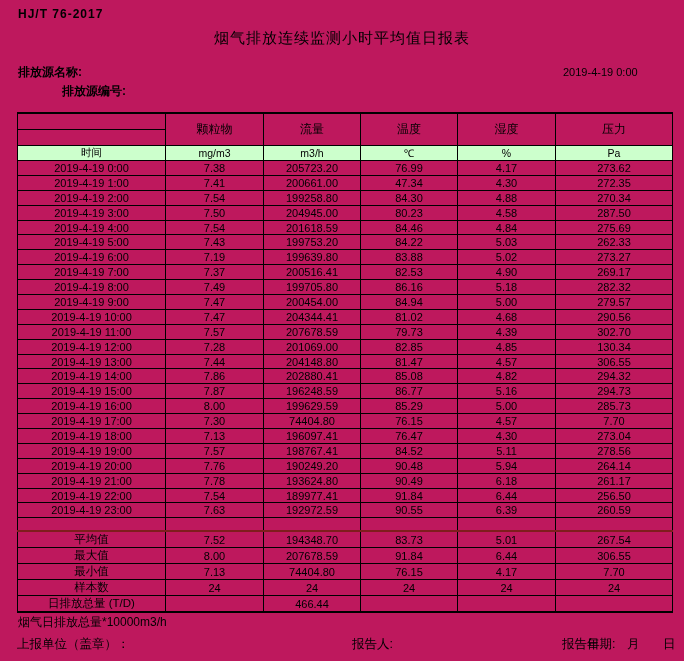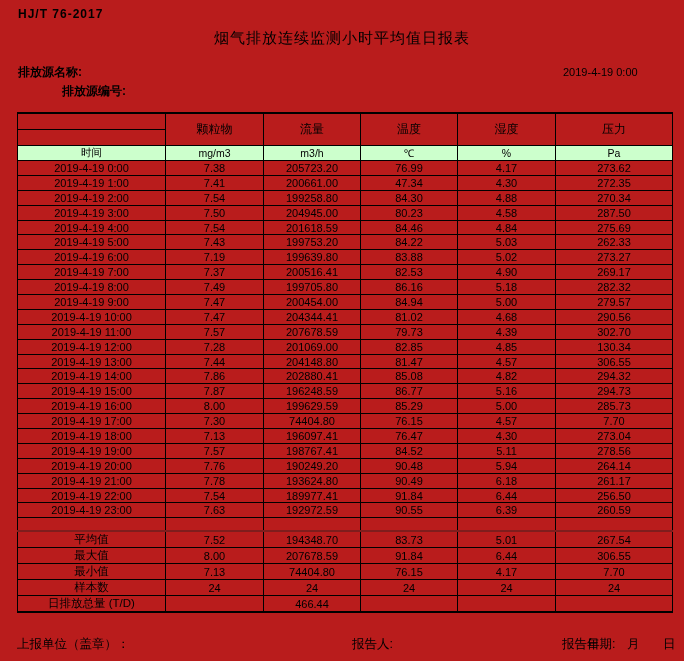--- a/index.html
+++ b/index.html
@@ -1,17 +1,17 @@
 <!DOCTYPE html>
 <html style="--green: #ccffcc;"><head>
 <meta charset="utf-8">
 <style>
   html,body { margin:0; padding:0; background:#ffffff; }
   body { width:684px; height:661px; font-family:"Liberation Sans", sans-serif; color:#000; }
-  .page { position:relative; width:684px; height:661px; background:#b91c1c; overflow:hidden; }
+  .page { position:relative; width:684px; height:661px; background:#be185d; overflow:hidden; }
 
   .doc-code { position:absolute; left:18px; top:7px; font-size:12px; font-weight:bold; letter-spacing:1px; }
   .title { position:absolute; left:0; top:29px; width:684px; text-align:center; font-size:15px; font-weight:normal; letter-spacing:1px; }
   .src-name { position:absolute; left:18px; top:64px; font-size:12px; font-weight:bold; }
   .src-id   { position:absolute; left:18px; top:83px; font-size:12px; font-weight:bold;margin-left:44px; }
   .datetime { position:absolute; left:563px; top:66px; font-size:11px; }
 
   table.report { position:absolute; left:17px; top:112px; border-collapse:collapse; table-layout:fixed; width:655px;
                  border-top:2px solid #000; border-bottom:2px solid #000; }
   table.report td, table.report th { border:1px solid #000; padding:0; margin:0; text-align:center;
@@ -314,20 +314,21 @@
           <td class="rowlabel">日排放总量 (T/D)</td>
           <td></td>
           <td>466.44</td>
           <td></td>
           <td></td>
           <td></td>
         </tr>
       </tbody>
   </table>
 
+  <div class="note">烟气日排放总量*10000m3/h</div>
 
   <div class="signline">
     <span class="lbl-unit">上报单位（盖章）：</span>
     <span class="lbl-resp">负责人:</span>
     <span class="lbl-reporter">报告人:</span>
     <span class="lbl-date">报告日期:</span>
     <span class="lbl-year">年</span>
     <span class="lbl-month">月</span>
     <span class="lbl-day">日</span>
   </div>

